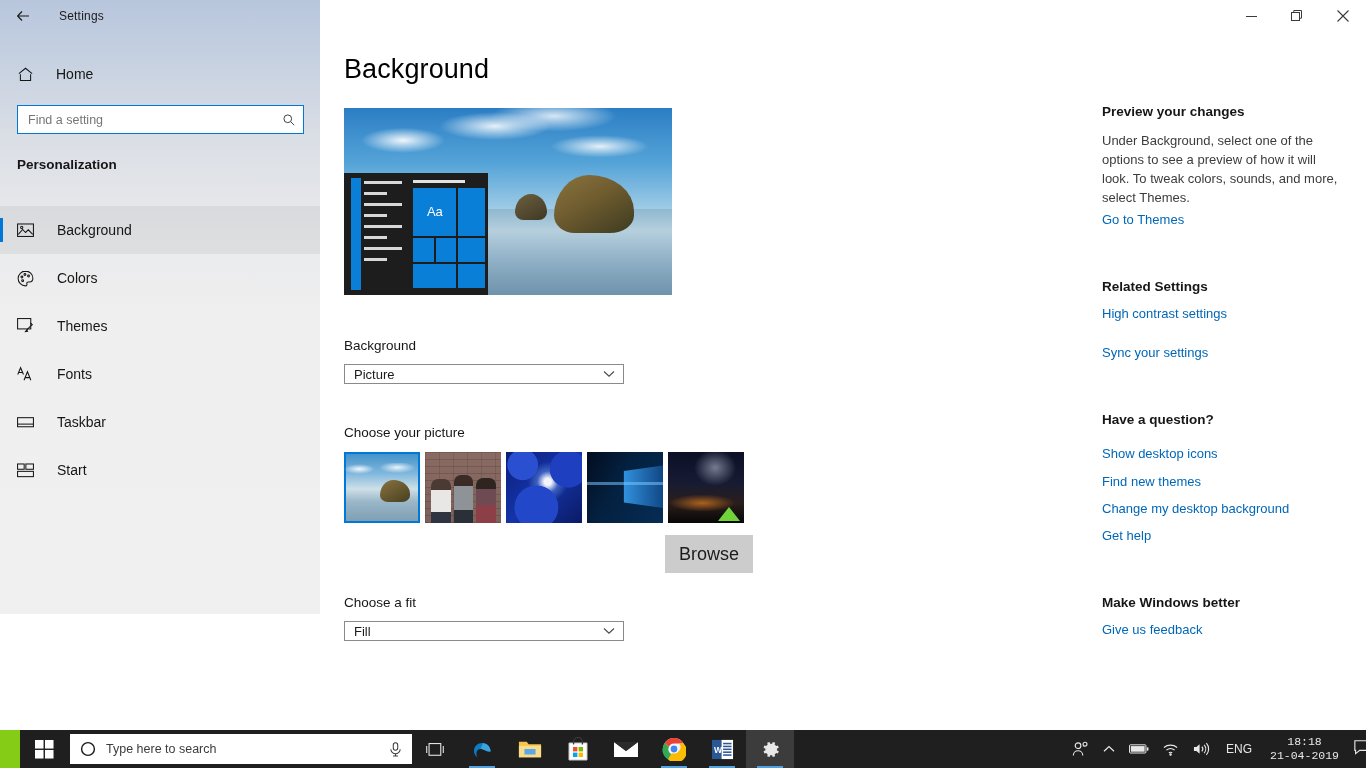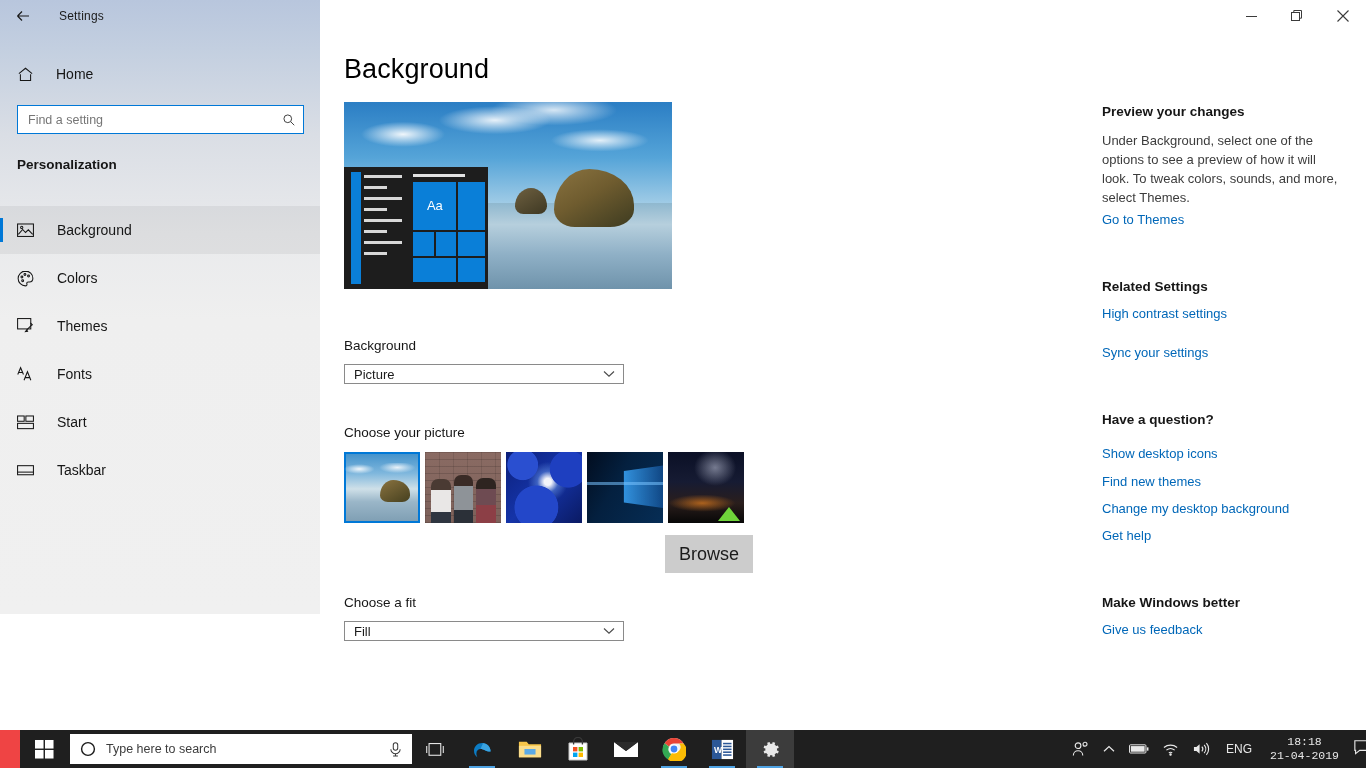--- a/index.html
+++ b/index.html
@@ -5,21 +5,21 @@
   * { box-sizing: border-box; margin: 0; padding: 0; }
   html, body {
     width: 1366px; height: 768px;
     overflow: hidden;
     font-family: "Liberation Sans", sans-serif;
     background: #ffffff;
   }
   .app {
     position: relative;
     width: 1366px; height: 768px;
-    background: #ef4444;
+    background: #84cc16;
   }
 
   
   .window {
     position: absolute;
     left: 0; top: 0;
     width: 1366px; height: 730px;
     background: #ffffff;
     overflow: hidden;
   }
@@ -142,21 +142,21 @@
     left: 24px; top: 54px;
     font-size: 27px;
     font-weight: normal;
     color: #000000;
     letter-spacing: .1px;
   }
 
   
   .preview {
     position: absolute;
-    left: 24px; top: 102px;
+    left: 24px; top: 108px;
     width: 328px; height: 187px;
     overflow: hidden;
     background: #1a4f78;
   }
   .pv-sky {
     position: absolute; left: 0; top: 0;
     width: 100%; height: 54%;
     background:
       radial-gradient(ellipse 60px 18px at 18% 32%, rgba(255,255,255,.92), rgba(255,255,255,0) 70%),
       radial-gradient(ellipse 80px 20px at 46% 18%, rgba(255,255,255,.88), rgba(255,255,255,0) 70%),
@@ -514,37 +514,37 @@
             <svg width="19" height="16" viewBox="0 0 20 16" fill="none" stroke="#161616" stroke-width="1.1">
               <path d="M0.8 8.6L3.8 1.4L6.8 8.6M1.8 6.4H5.8"></path>
               <path d="M7.4 14.6L11 5.6L14.6 14.6M8.6 11.8H13.4"></path>
             </svg>
           </span>
           <span class="nav-label">Fonts</span>
         </div>
 
         <div class="nav-item">
           <span class="nav-ico">
+            <svg width="17" height="13" viewBox="0 0 18 13" fill="none" stroke="#161616" stroke-width="1.1">
+              <rect x="0.6" y="1.4" width="16.8" height="9.6"></rect>
+              <path d="M0.6 8.2H17.4"></path>
+            </svg>
+          </span>
+          <span class="nav-label">Taskbar</span>
+        </div>
+
+        <div class="nav-item">
+          <span class="nav-ico">
             <svg width="17" height="15" viewBox="0 0 18 15" fill="none" stroke="#161616" stroke-width="1.1">
               <rect x="0.6" y="0.6" width="7" height="5.6"></rect>
               <rect x="9.4" y="0.6" width="8" height="5.6"></rect>
               <rect x="0.6" y="8.4" width="16.8" height="5.6"></rect>
             </svg>
           </span>
           <span class="nav-label">Start</span>
-        </div>
-
-        <div class="nav-item">
-          <span class="nav-ico">
-            <svg width="17" height="13" viewBox="0 0 18 13" fill="none" stroke="#161616" stroke-width="1.1">
-              <rect x="0.6" y="1.4" width="16.8" height="9.6"></rect>
-              <path d="M0.6 8.2H17.4"></path>
-            </svg>
-          </span>
-          <span class="nav-label">Taskbar</span>
         </div>
 
       </div>
     </div>
 
     <div class="content">
 
       <div class="page-title">Background</div>
 
       <div class="preview">

